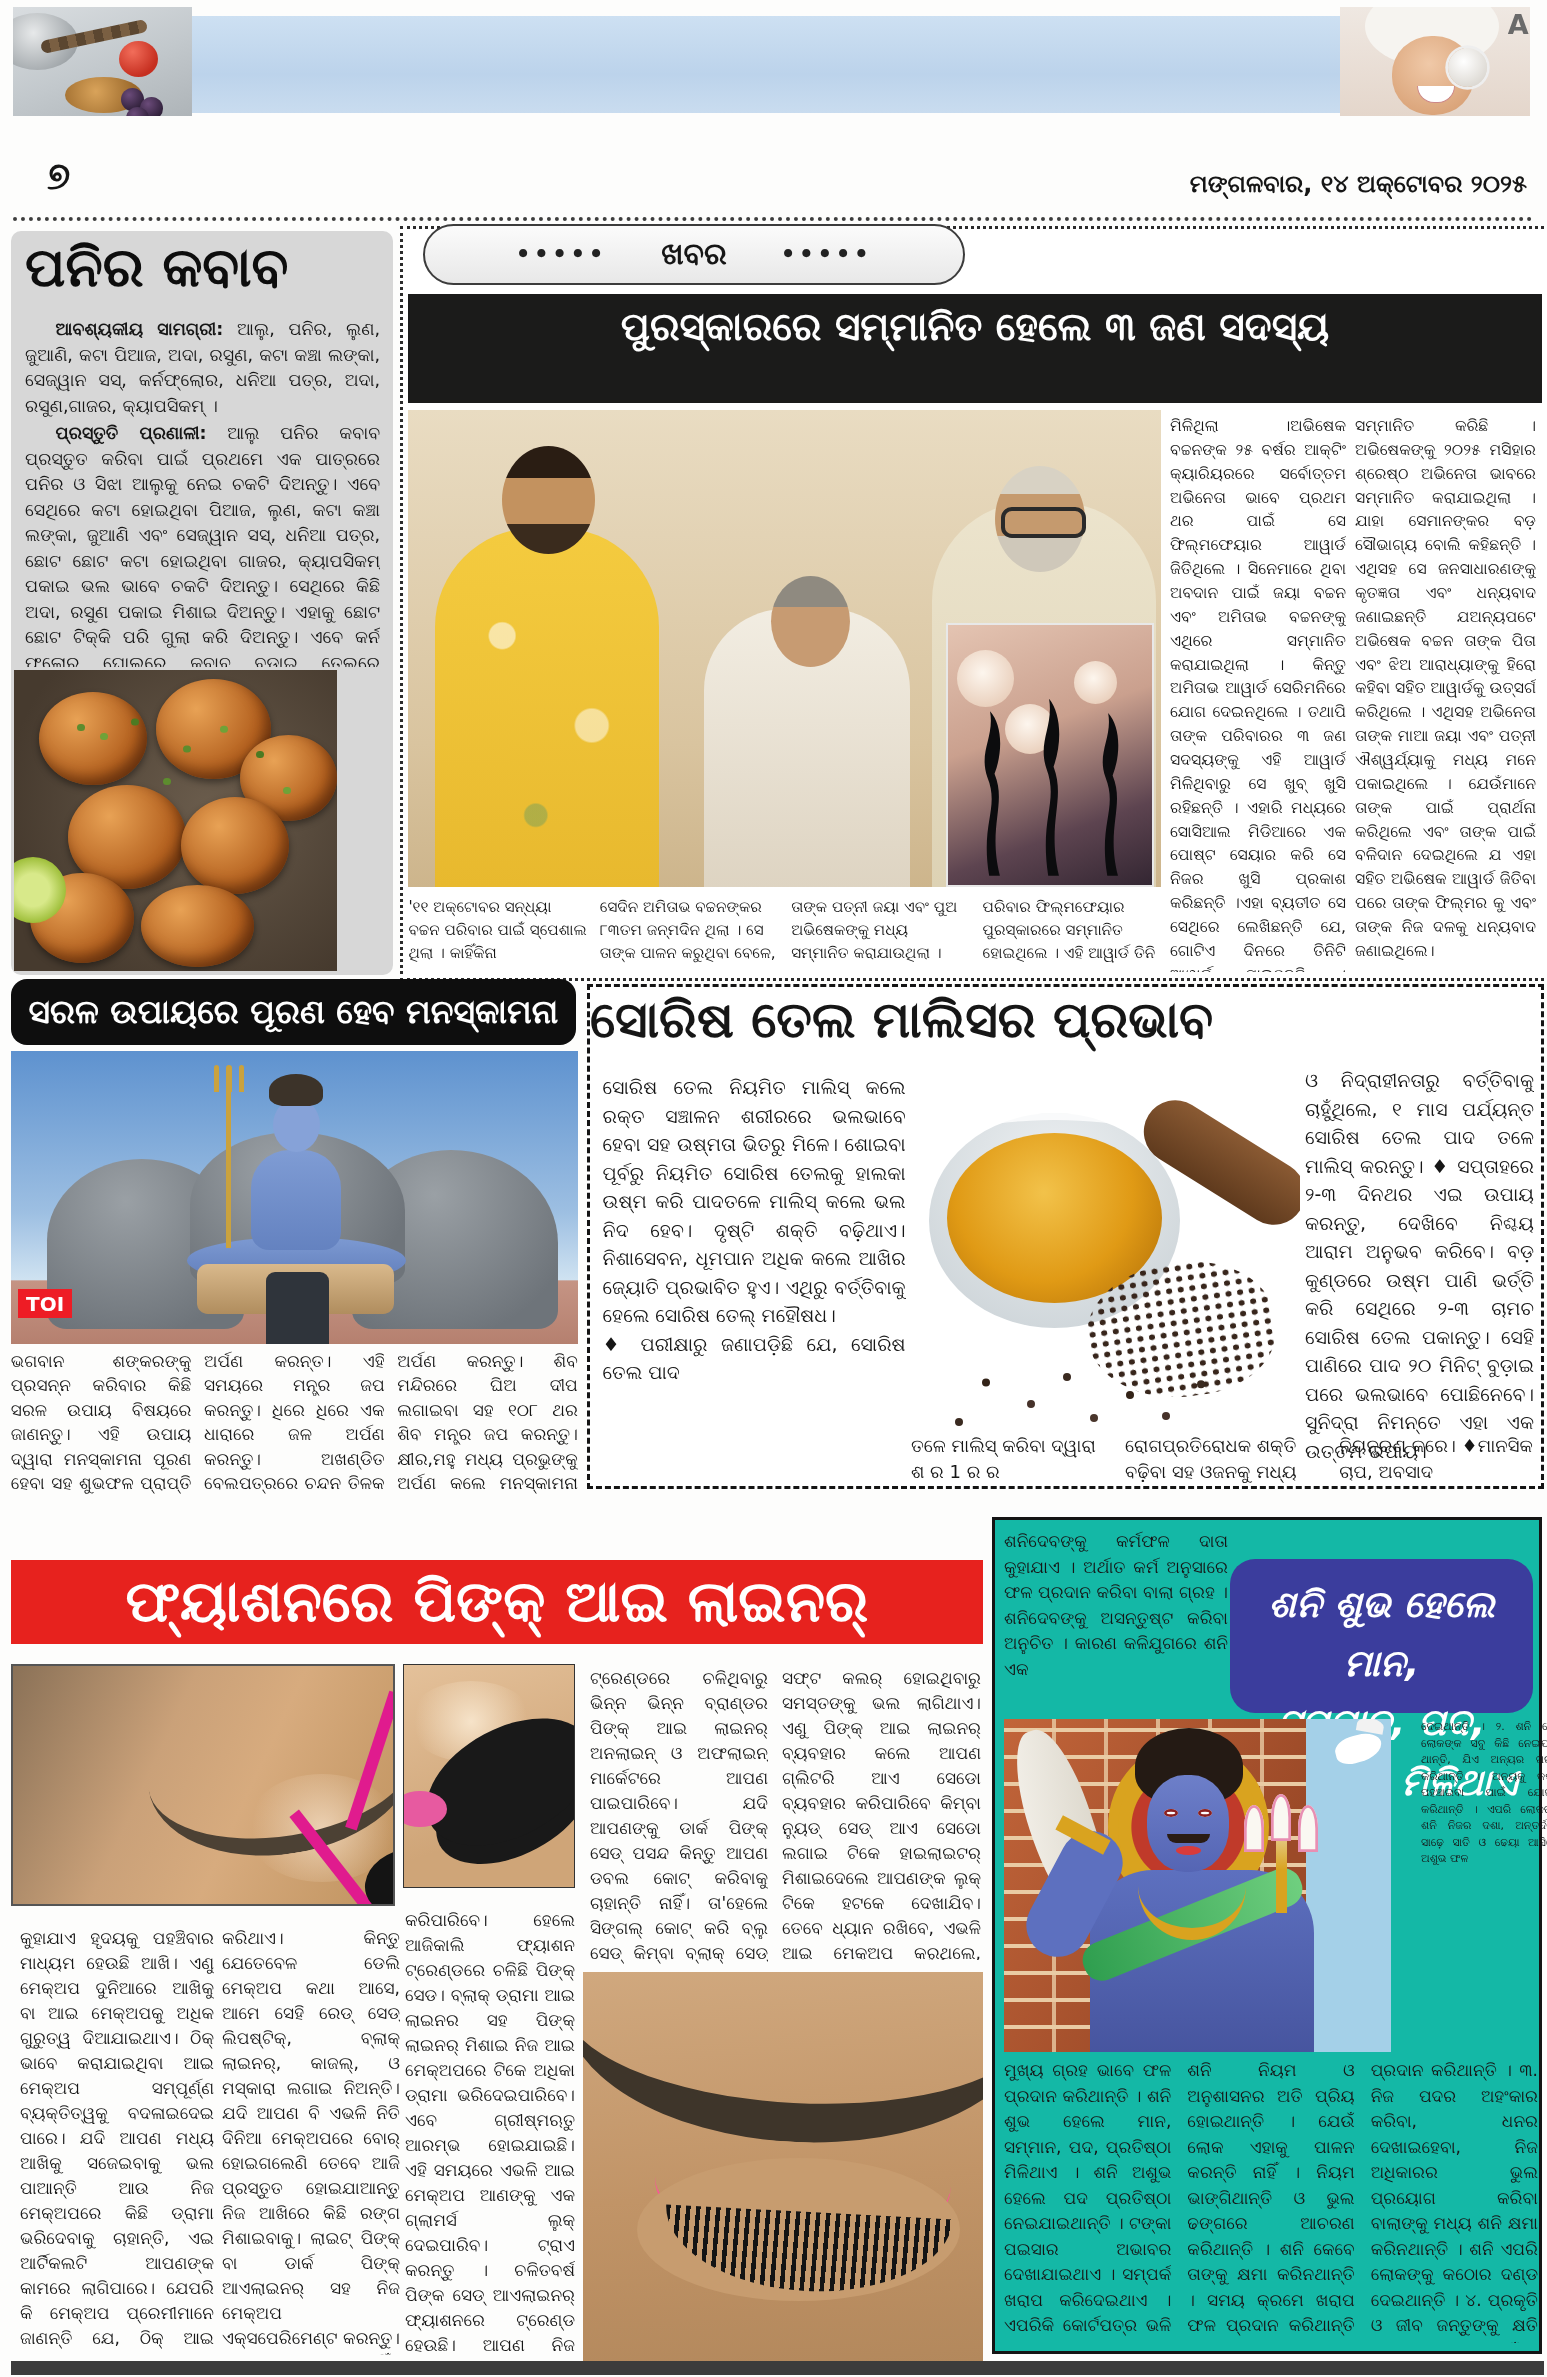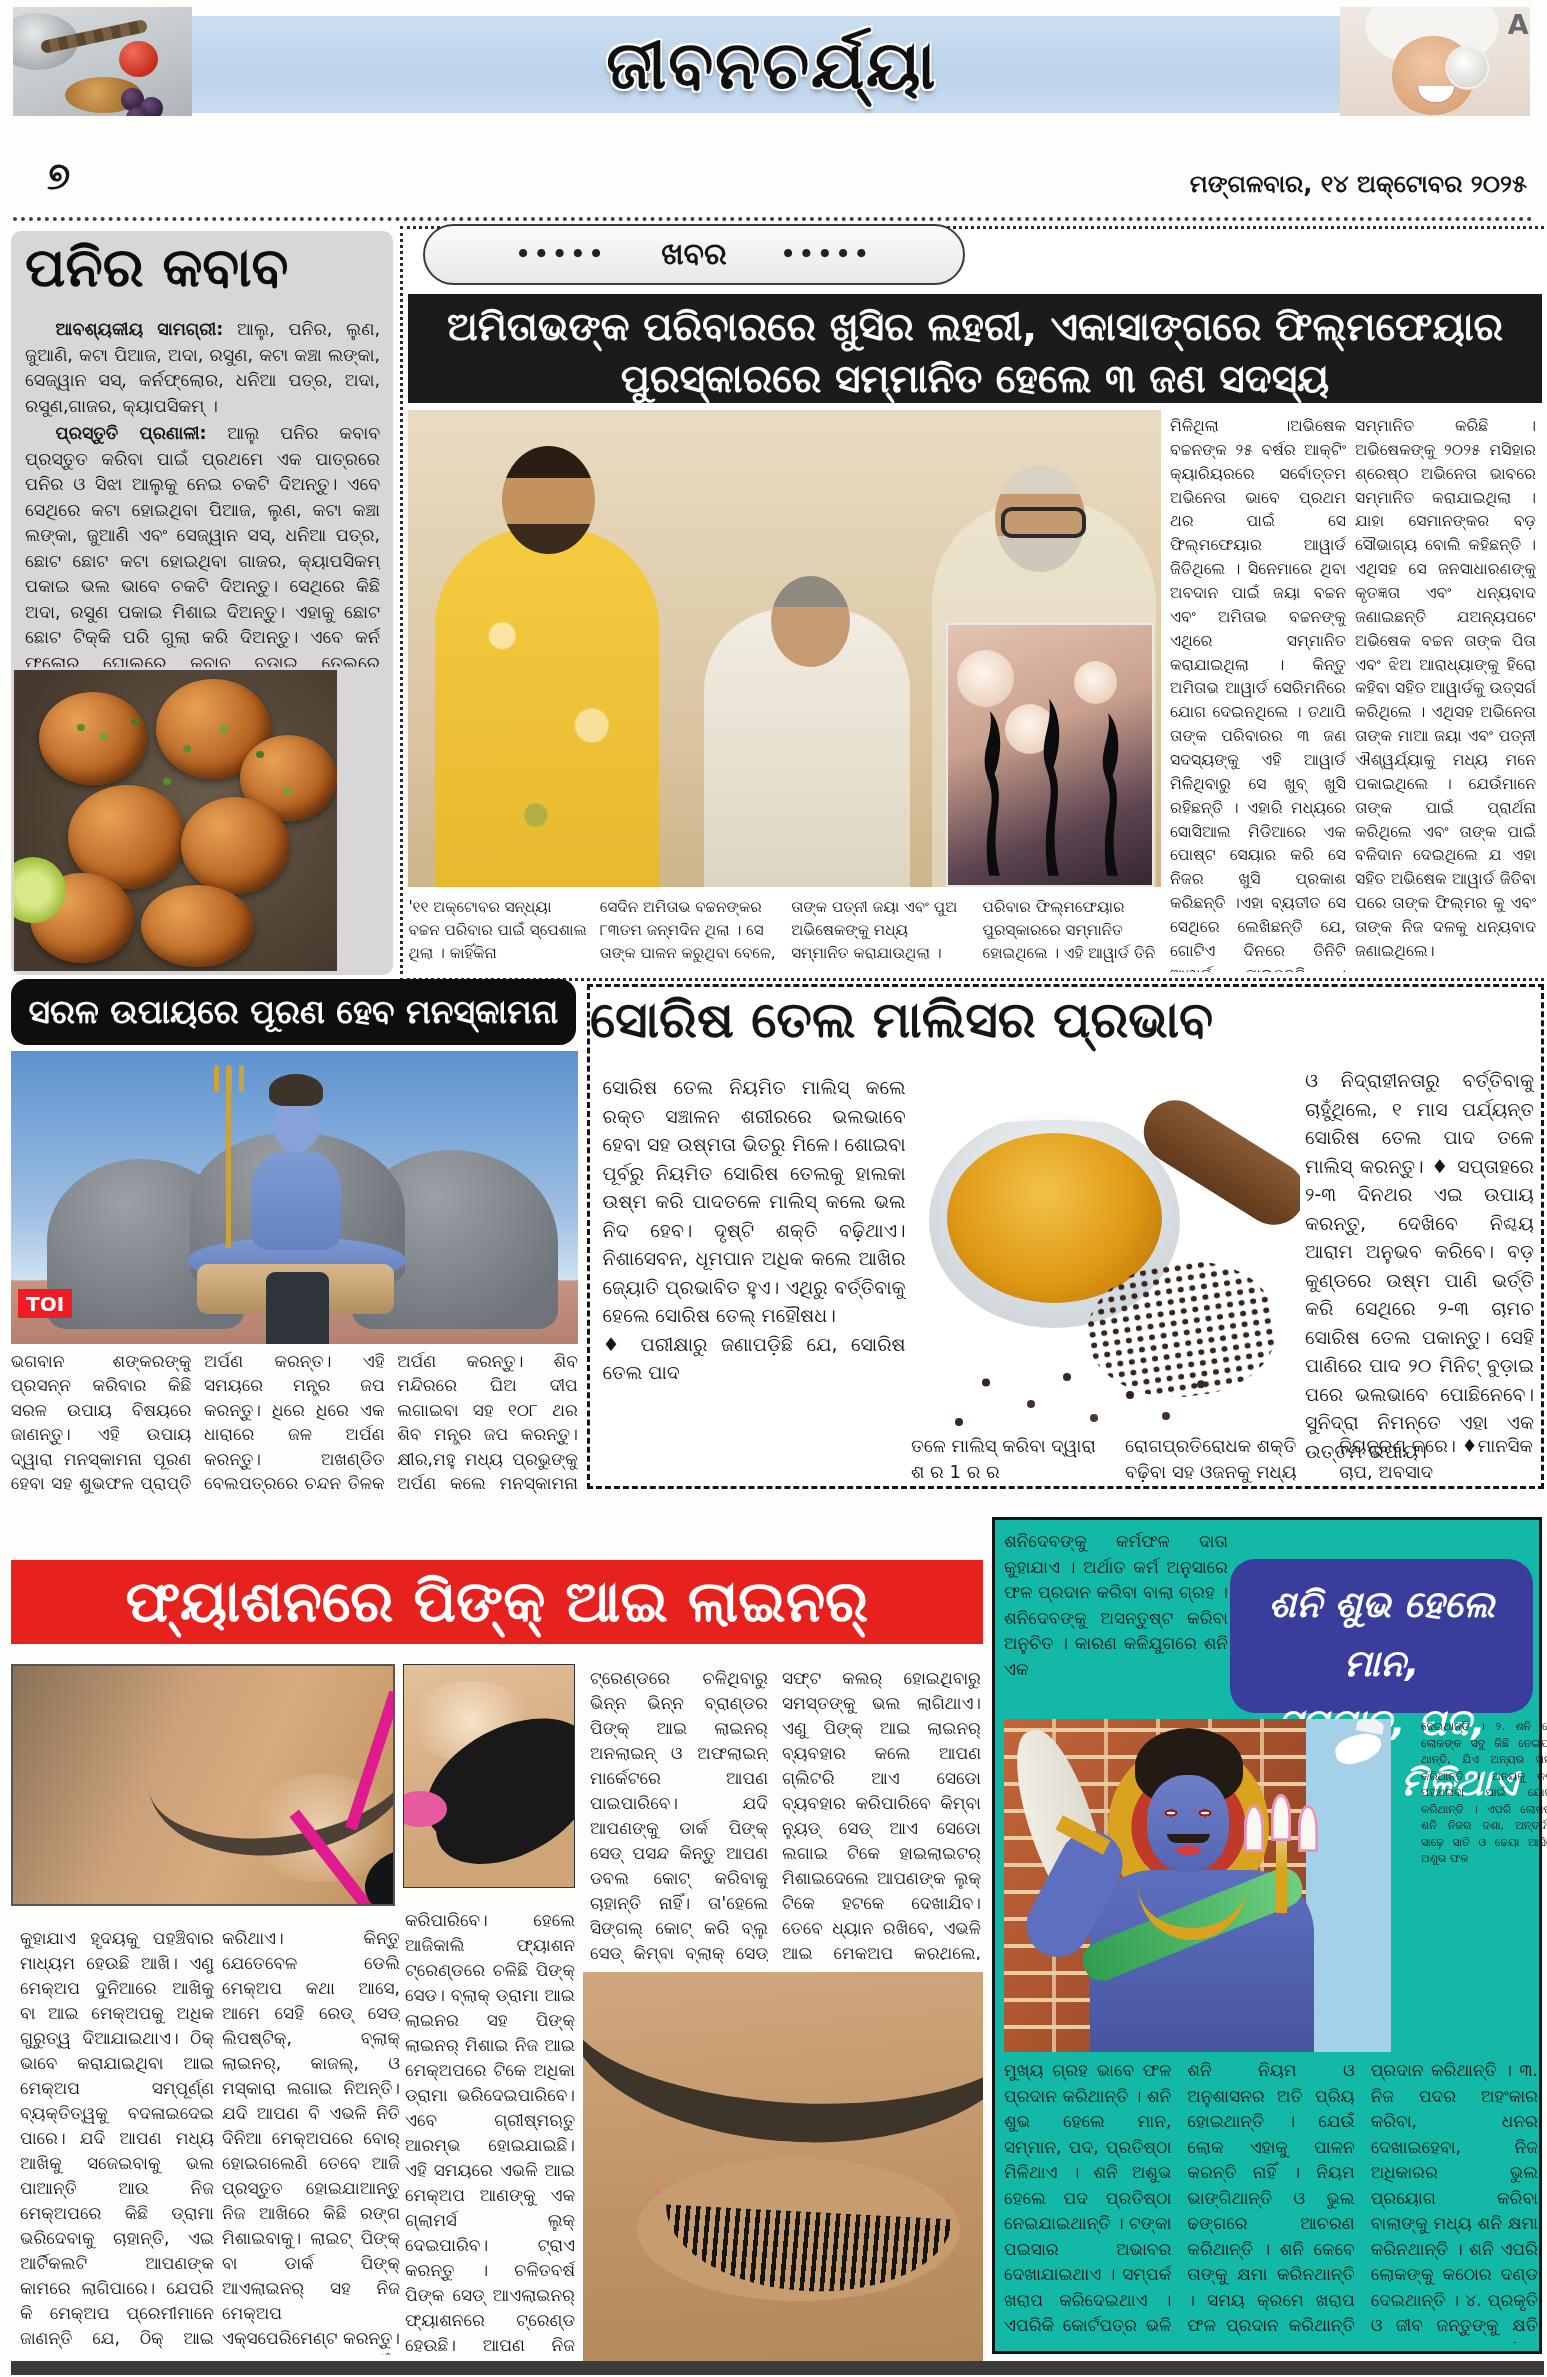--- a/index.html
+++ b/index.html
@@ -184,21 +184,20 @@
       <span class="grape1"></span>
       <span class="grape2"></span>
       <span class="grape3"></span>
     </div>
     <div class="mh-woman">
       <span class="towel"></span>
       <span class="face"></span>
       <span class="smile"></span>
       <span class="jar"></span>
     </div>
-    <div class="mh-title">ଜୀବନଚର୍ଯ୍ୟା</div>
     <div class="mh-corner">A</div>
   </header>
 
   <div class="abs pageno">୭</div>
   <div class="abs dateTxt">ମଙ୍ଗଳବାର, ୧୪ ଅକ୍ଟୋବର ୨୦୨୫</div>
   <div class="abs toprule"></div>
 
   <section class="abs paneer">
     <h1>ପନିର କବାବ</h1>
     <div class="body just">
@@ -218,21 +217,20 @@
     </div>
   </section>
 
   <section class="abs news">
     <div class="kicker">
       <span class="dots">•••••</span>
       <span>ଖବର</span>
       <span class="dots">•••••</span>
     </div>
     <div class="headbar">
-      <div>ଅମିତାଭଙ୍କ ପରିବାରରେ ଖୁସିର ଲହରୀ, ଏକାସାଙ୍ଗରେ ଫିଲ୍ମଫେୟାର</div>
       <div>ପୁରସ୍କାରରେ ସମ୍ମାନିତ ହେଲେ ୩ ଜଣ ସଦସ୍ୟ</div>
     </div>
     <div class="bachchan">
       <span class="abhishek-body"></span>
       <span class="fig-head abhishek-head"></span>
       <span class="jaya-shawl"></span>
       <span class="jaya-body"></span>
       <span class="fig-head jaya-head"></span>
       <span class="amitabh-body"></span>
       <span class="fig-head amitabh-head"></span>

